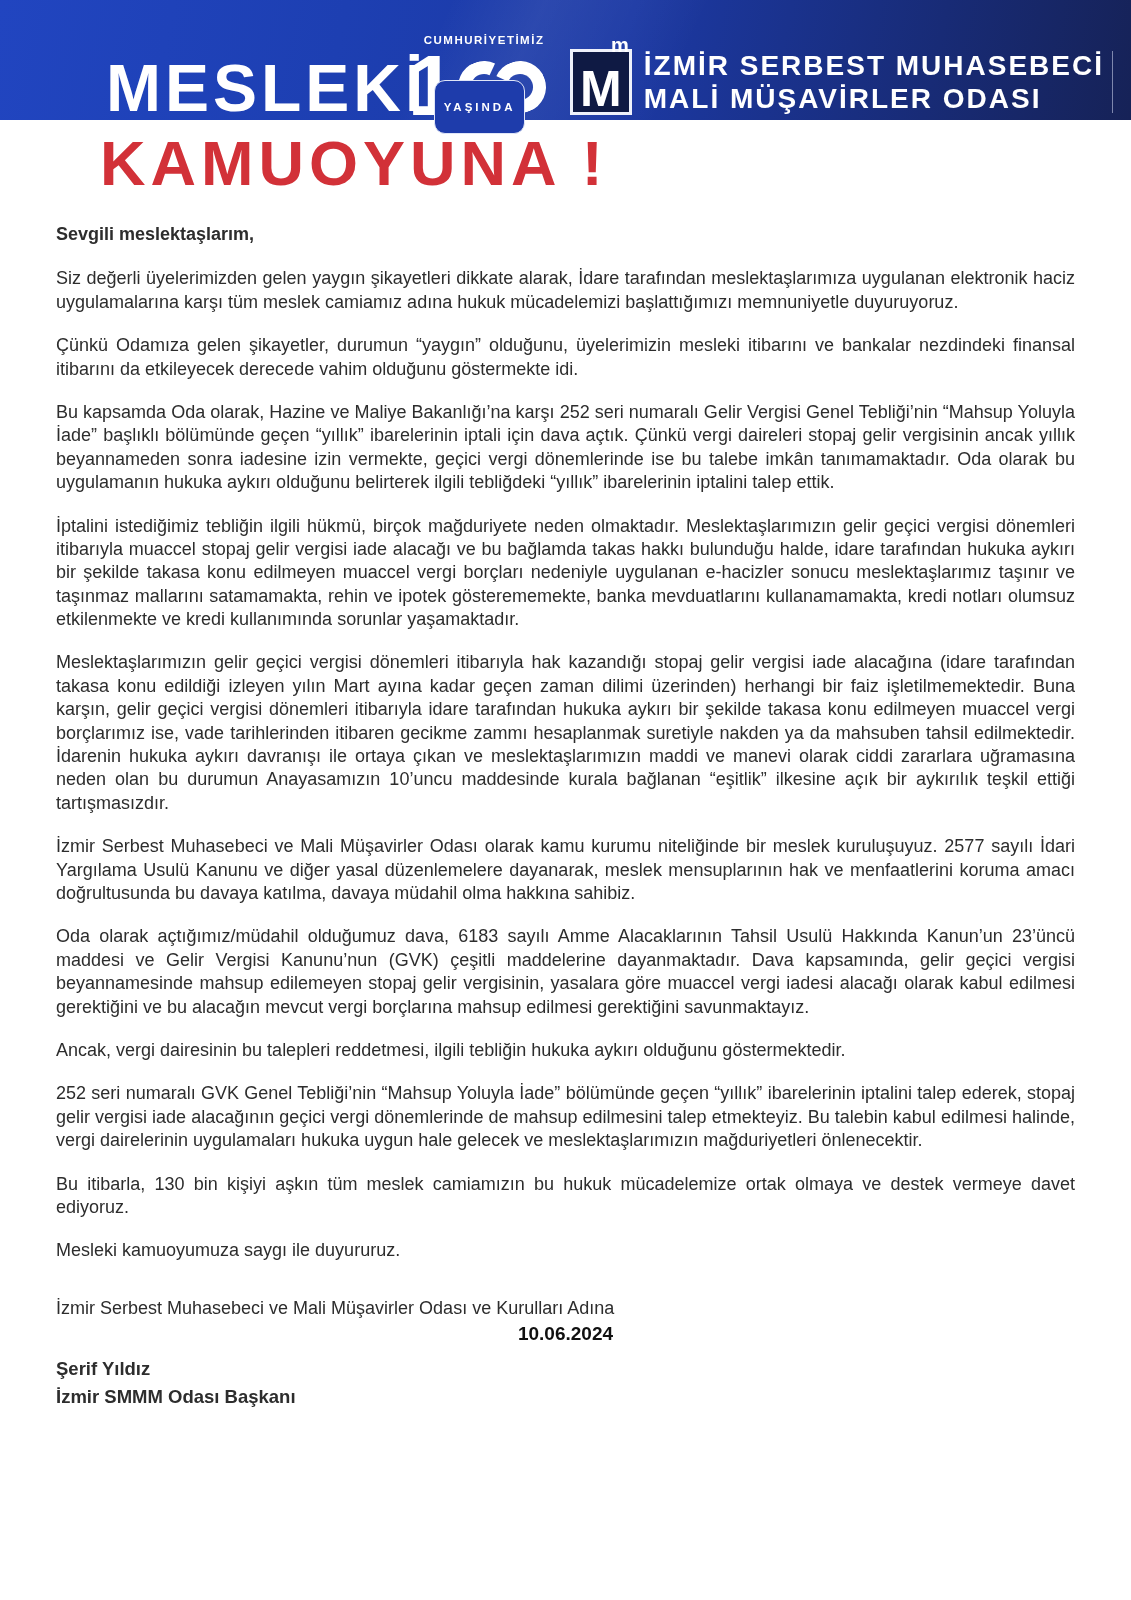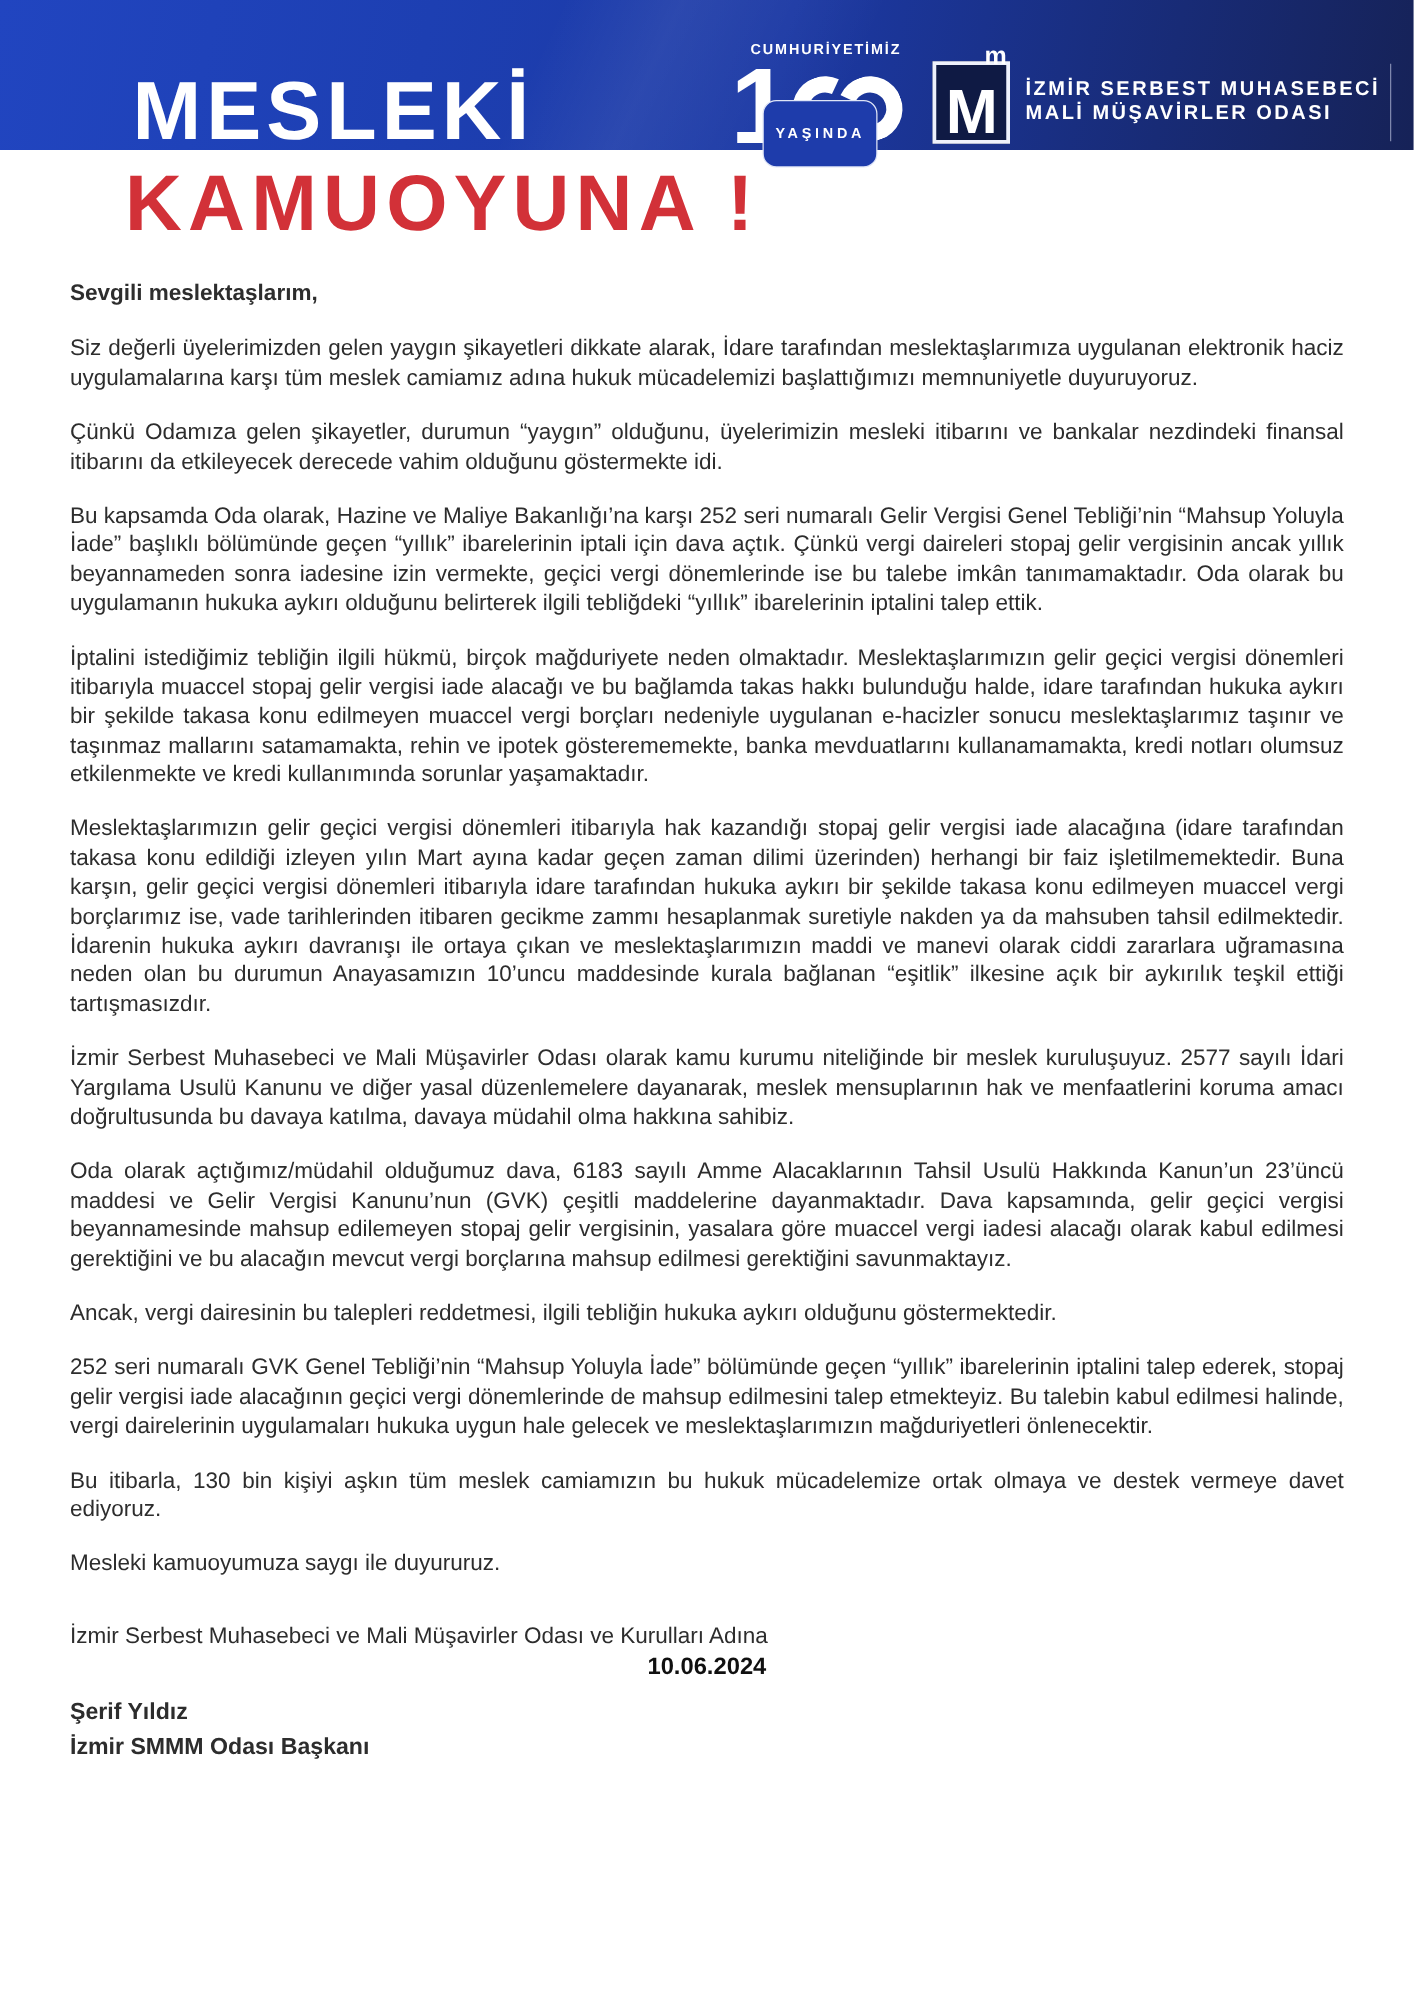--- a/index.html
+++ b/index.html
@@ -42,21 +42,21 @@
   
   .mbox {
     position:relative; width:56px; height:60px; margin-left:10px;
     background:#0f1a44; border:3px solid #eef1fb;
     display:flex; align-items:flex-end; justify-content:center;
   }
   .m-main { font-size:50px; font-weight:800; color:#ffffff; line-height:0.92; }
   .m-sup { position:absolute; top:-18px; right:0; font-size:20px; font-weight:800; color:#ffffff; }
   
   .org {
-    margin-left:12px; color:#ffffff; font-weight:700; font-size:16px;
+    margin-left:12px; color:#ffffff; font-weight:700; font-size:28px;
     letter-spacing:2px; line-height:1.18; white-space:nowrap;
   }
   .divider { width:1px; height:62px; background:rgba(230,235,255,0.5); margin-left:8px; }
   
   .kamu {
     margin:12px 0 0 100px; color:#d23138;
     font-size:63px; font-weight:800; letter-spacing:5px; line-height:1;
   }
   
   .letter {

